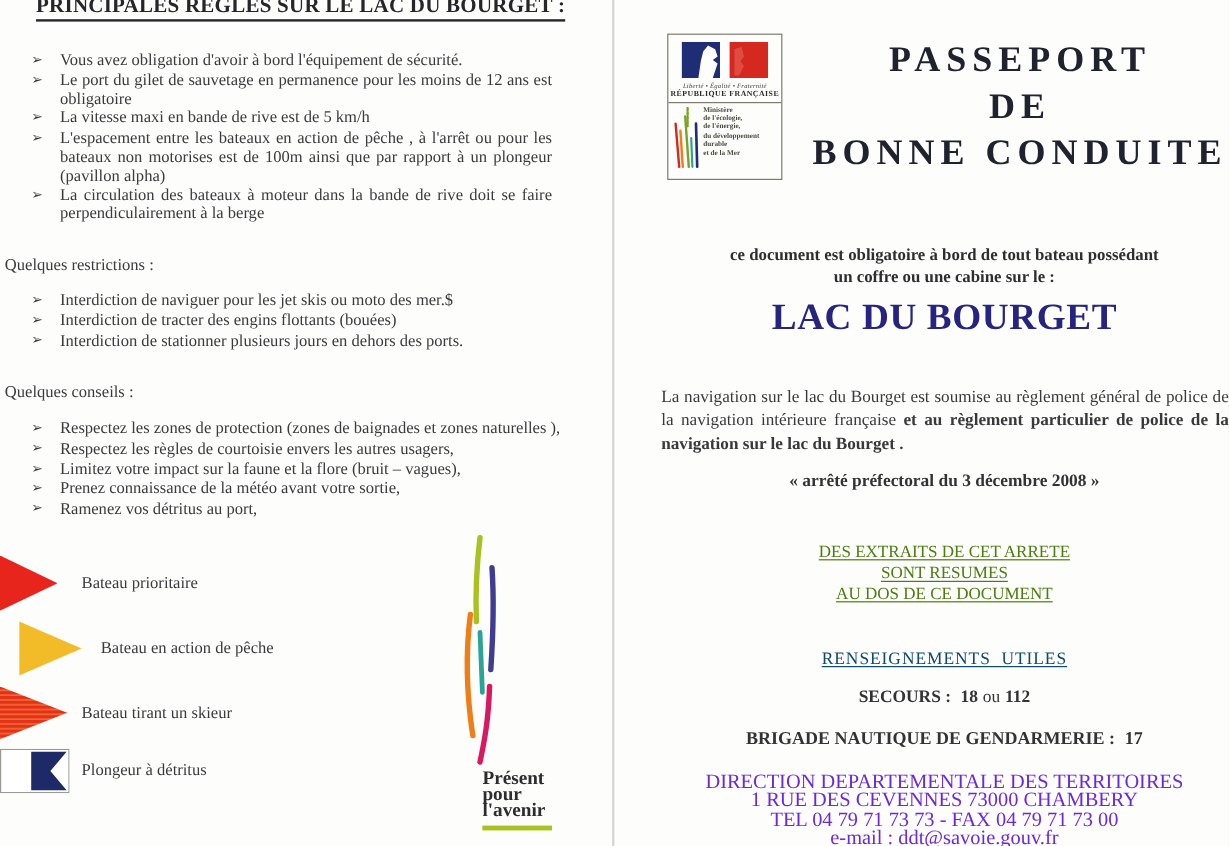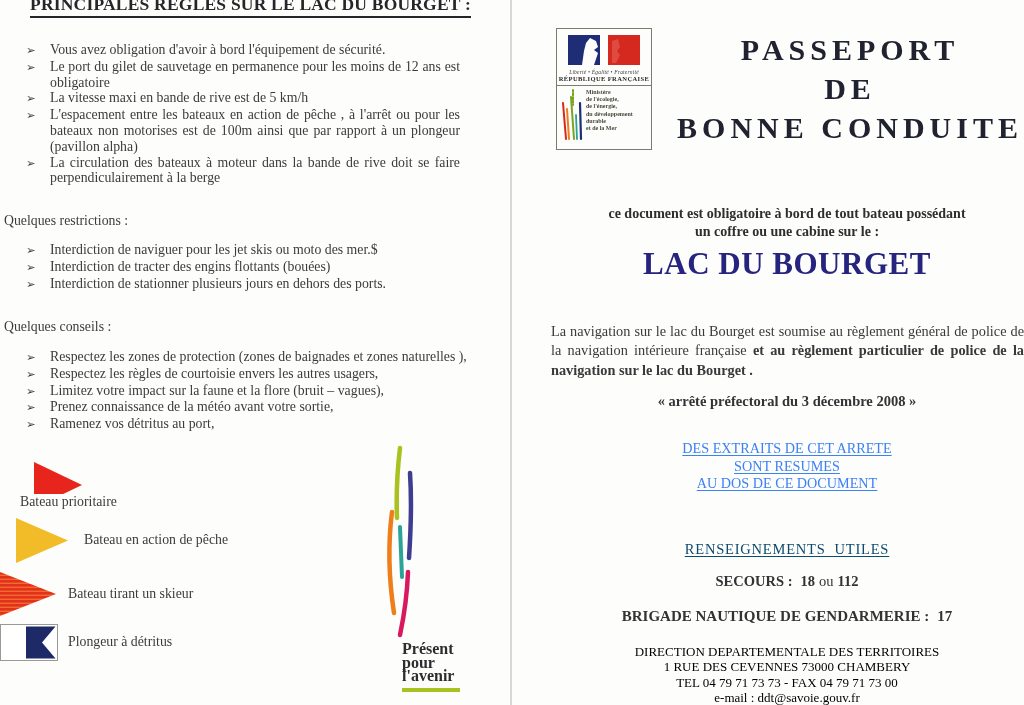--- a/index.html
+++ b/index.html
@@ -25,21 +25,21 @@
   #rules-list{left:26px;top:42px;width:434px;}
   #restrictions-list{left:26px;top:242px;width:440px;}
   #conseils-list{left:26px;top:349px;width:442px;}
   .subheading{position:absolute;left:4px;font-size:13.8px;color:#3b3b3d;}
   #restrictions-heading{top:213px;}
   #conseils-heading{top:319px;}
 
   
   .flag-row{position:absolute;left:0;display:flex;align-items:center;}
   .flag-label{font-size:13.8px;color:#3b3b3d;}
-  #flag-row-0{top:462px;height:48px;flex-direction:column;}
+  #flag-row-0{top:462px;height:48px;}
   #flag-row-1{top:517px;height:46px;margin-left:16px;}
   #flag-row-2{top:572px;height:44px;}
   #flag-row-3{top:623px;height:38px;}
   #flag-row-0 .flag-label{margin-left:20px;}
   #flag-row-1 .flag-label{margin-left:16px;}
   #flag-row-2 .flag-label{margin-left:12px;}
   #flag-row-3 .flag-label{margin-left:10px;}
 
   
   .brand-logo{position:absolute;left:378px;top:438px;width:110px;height:264px;}
@@ -62,34 +62,34 @@
     text-align:center;font-size:30px;font-weight:700;letter-spacing:5px;
     line-height:39px;color:#20222f;}
   .subtitle{position:absolute;left:550px;top:205px;width:474px;text-align:center;
     font-size:14px;font-weight:700;line-height:18px;color:#2e2e30;}
   .lake-title{position:absolute;left:550px;top:246px;width:474px;text-align:center;
     font-size:31px;font-weight:800;letter-spacing:.5px;color:#26247f;}
   .paragraph{position:absolute;left:551px;top:322px;width:473px;margin:0;
     font-size:14.3px;line-height:19.3px;text-align:justify;color:#39393b;}
   .decree{position:absolute;left:550px;top:393px;width:474px;text-align:center;
     font-size:14.5px;font-weight:700;color:#333335;}
-  .extracts{position:absolute;left:550px;top:440px;width:474px;text-align:center;
-    font-size:14.2px;line-height:17.6px;color:#3b82f6;}
+  .extracts{position:absolute;left:550px;top:452px;width:474px;text-align:center;
+    font-size:14.2px;line-height:17.6px;color:#4d7c0f;}
   .u{text-decoration:underline;text-underline-offset:2px;}
   .info-heading{position:absolute;left:550px;top:541px;width:474px;text-align:center;
     font-size:14.5px;letter-spacing:.8px;color:#0c4a6e;white-space:pre;}
   .secours{position:absolute;left:550px;top:573px;width:474px;text-align:center;
     font-size:14.5px;font-weight:700;color:#333335;}
   .secours .conj{font-weight:400;margin:0 4px;}
   .secours .lbl{margin-right:8px;}
   .brigade{position:absolute;left:550px;top:608px;width:474px;text-align:center;
     font-size:15px;font-weight:700;color:#333335;}
   .brigade .val{margin-left:8px;}
   .contact{position:absolute;left:550px;top:644px;width:474px;text-align:center;
-    font-size:13px;line-height:15.4px;color:#000000;}
+    font-size:17px;line-height:15.4px;color:#6d28d9;}
 </style>
 </head>
 <body>
 
 <div id="scan">
   <div class="page-divider"></div>
 
   <h1 class="main-title">PRINCIPALES REGLES SUR LE LAC DU BOURGET :</h1>
 
   <ul class="doc-list" id="rules-list">

